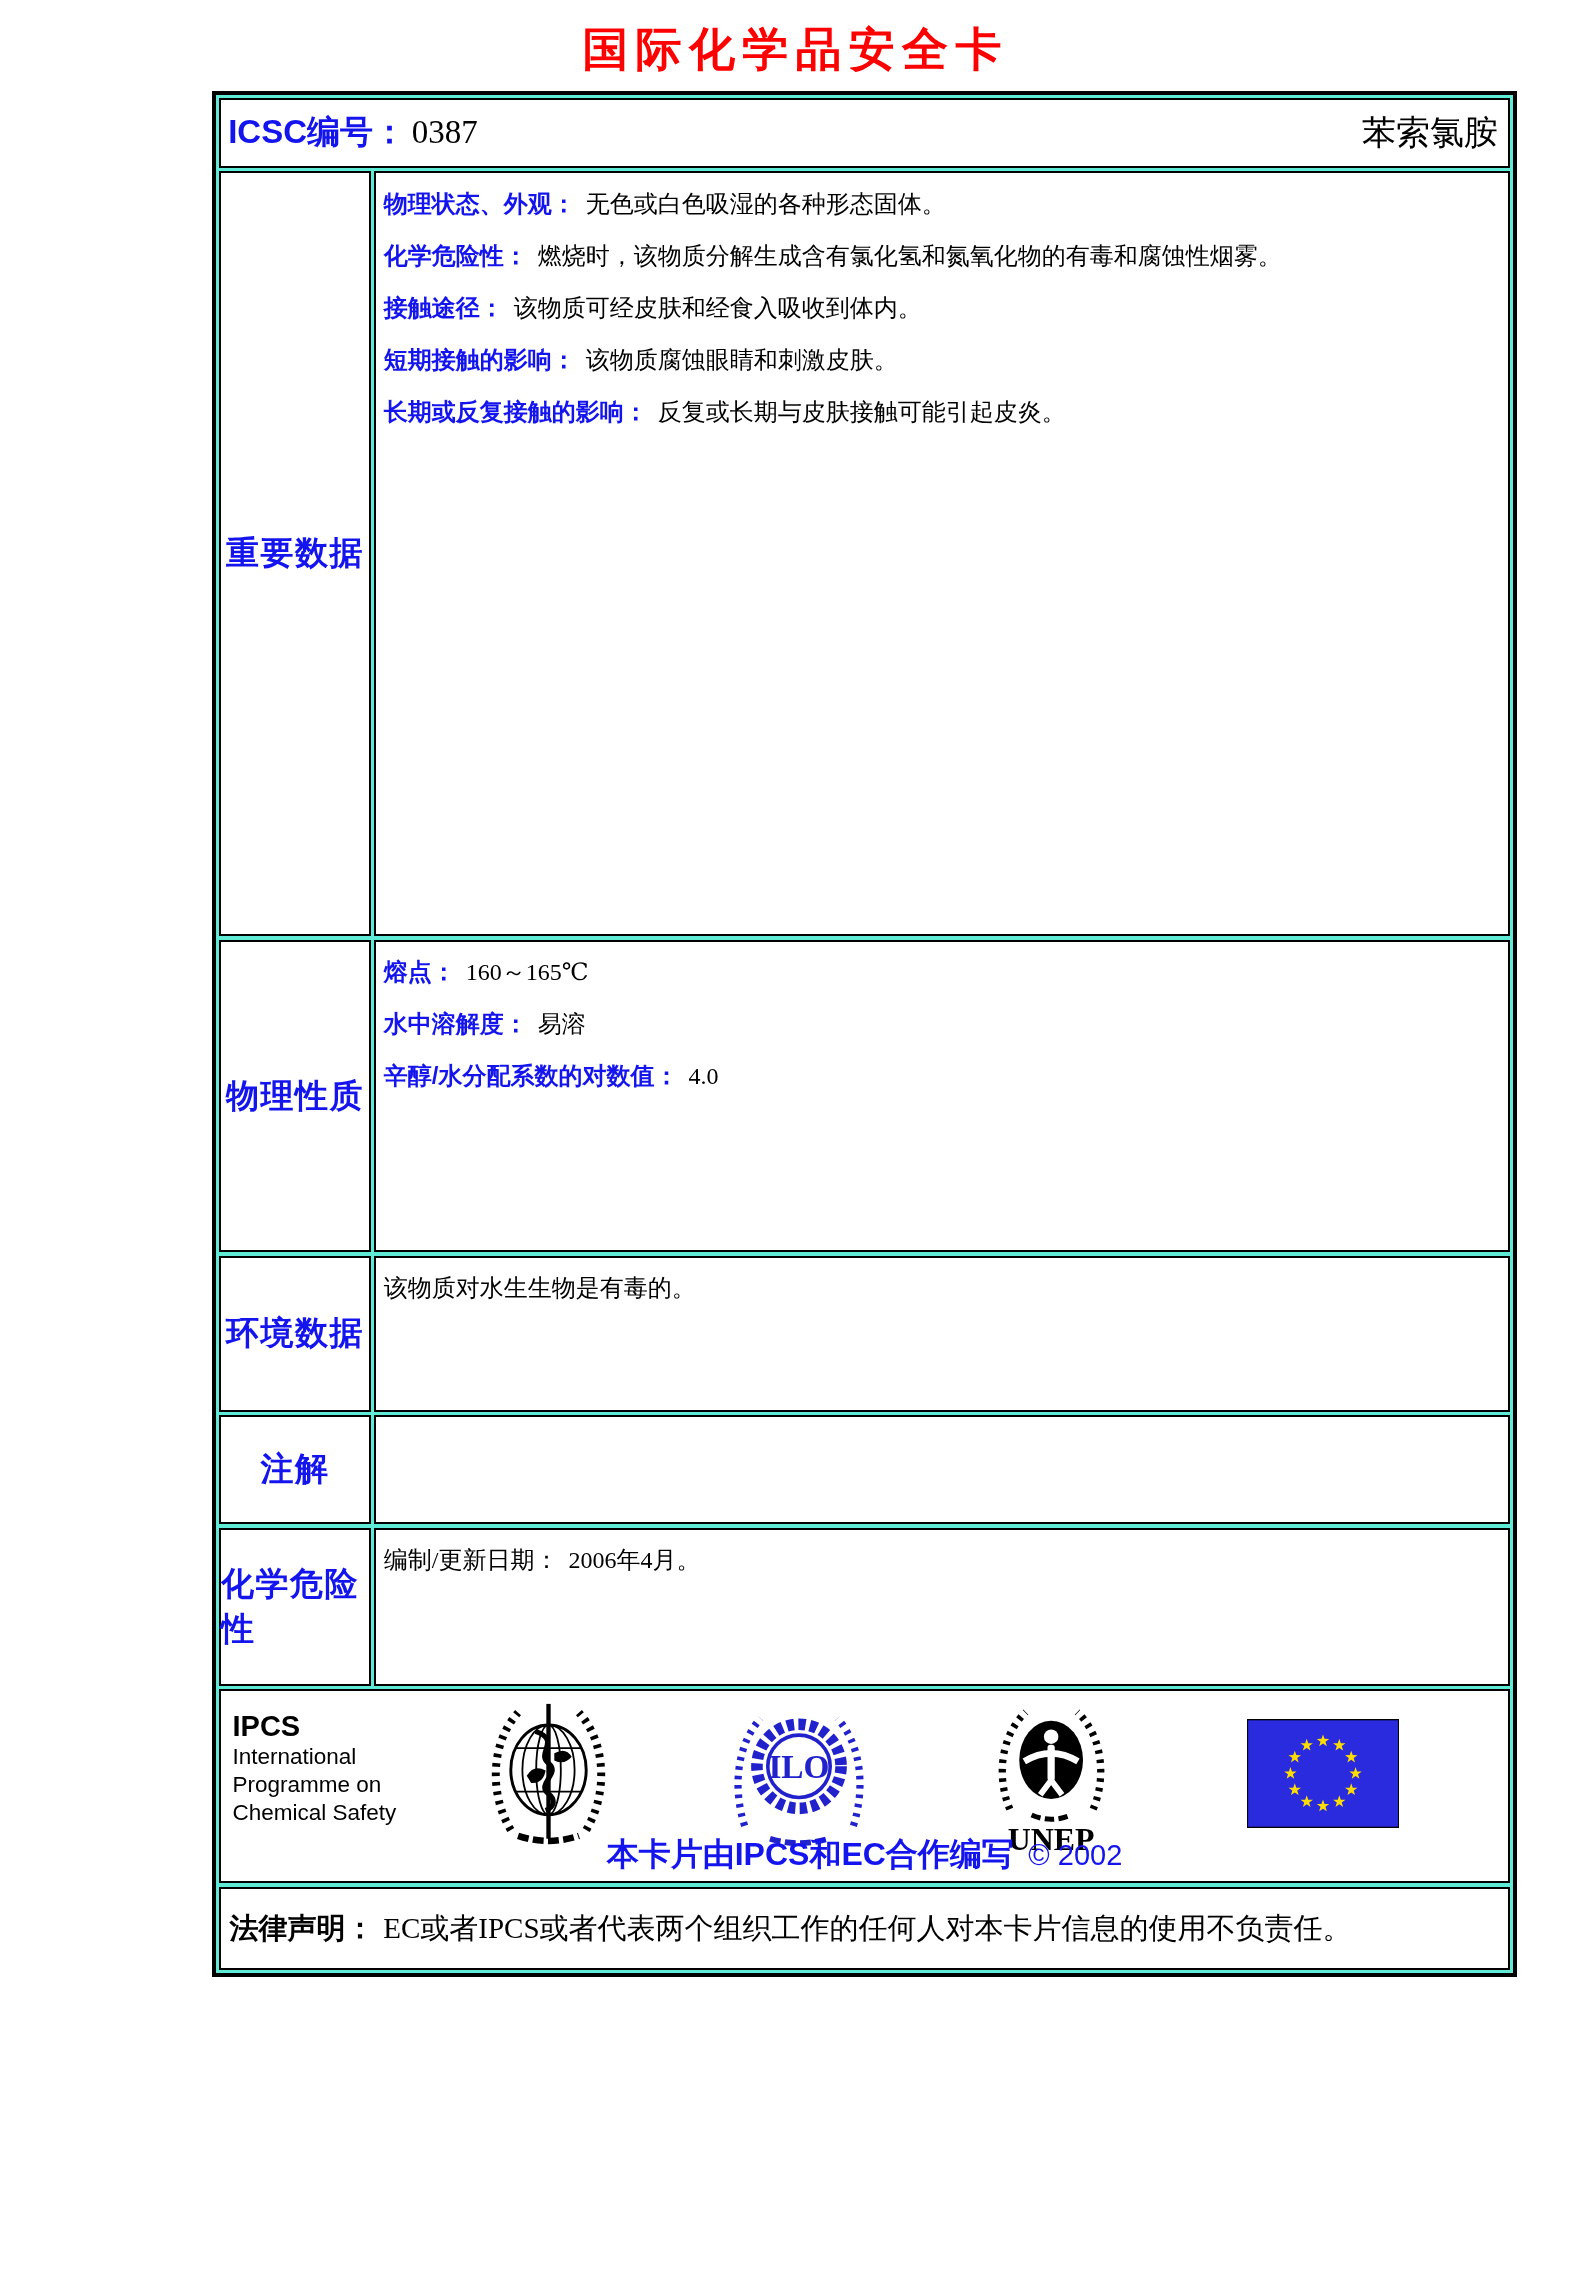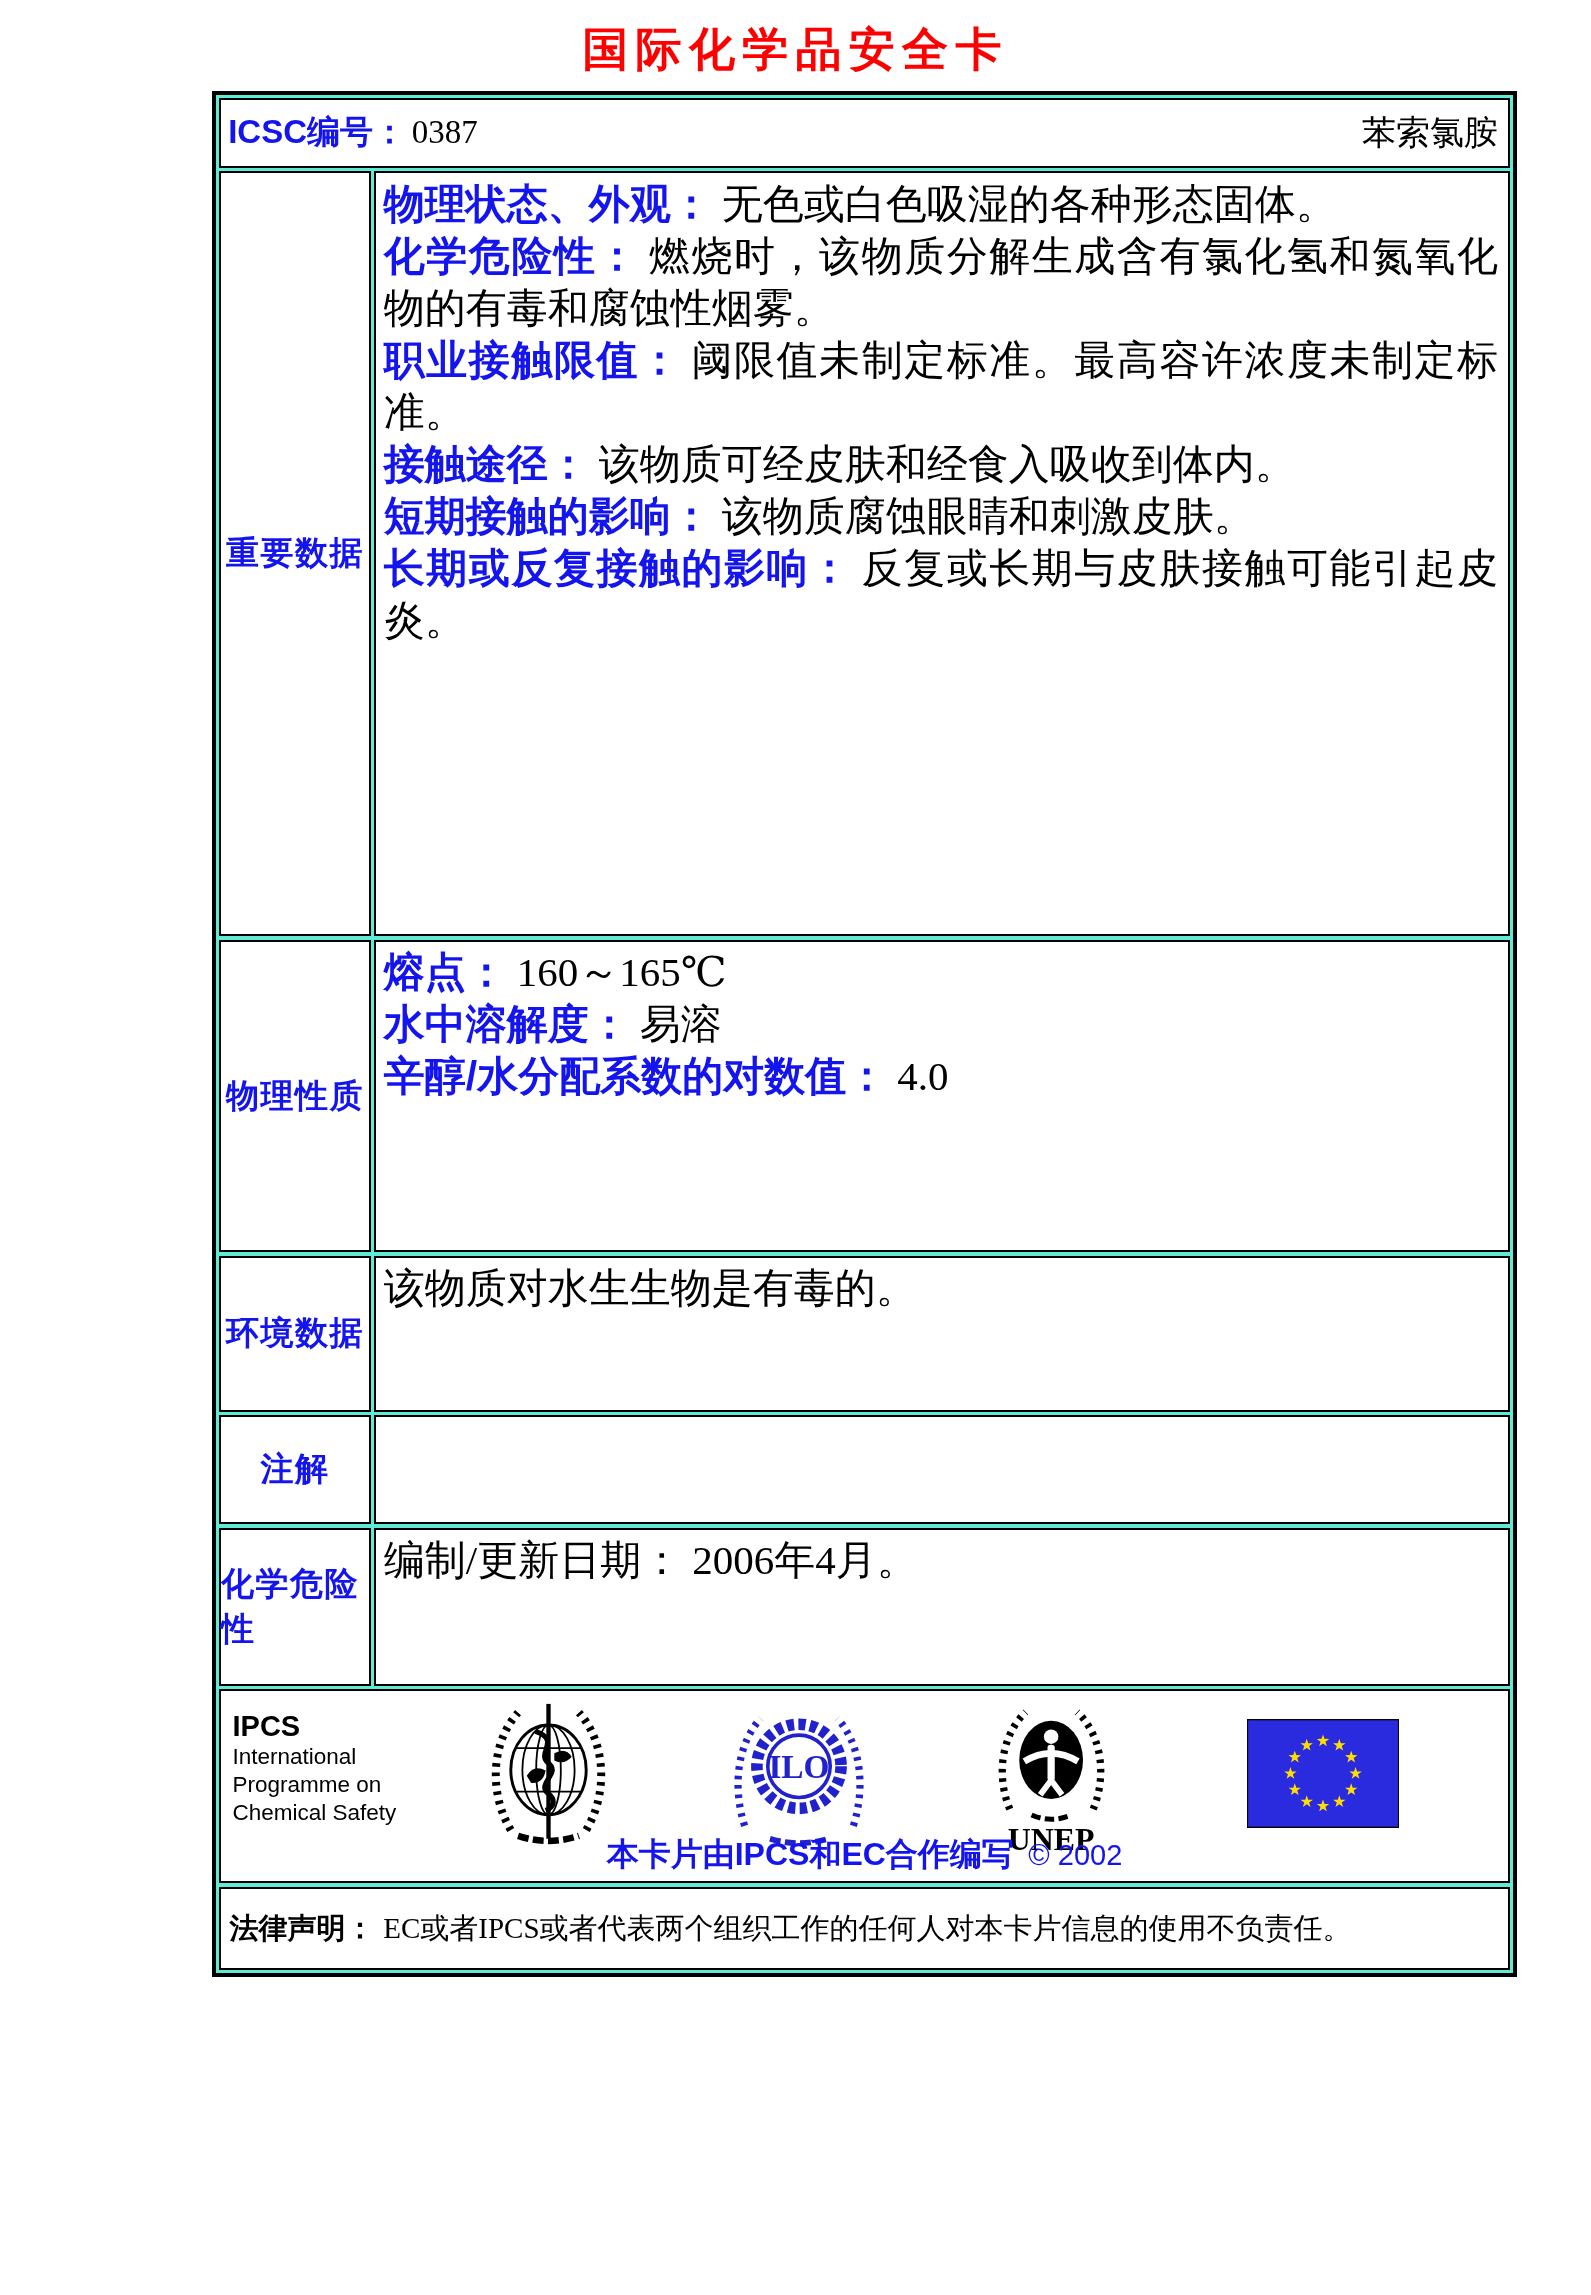--- a/index.html
+++ b/index.html
@@ -25,21 +25,21 @@
   .hdr-key{font-family:"Liberation Sans","DejaVu Sans",sans-serif;font-weight:bold;
            color:#1414ee;font-size:33px;}
   .hdr-num{font-size:33px;margin-left:5.8px;}
   .chem-name{font-size:34px;}
 
   
   .label-cell{width:152px;display:flex;align-items:center;justify-content:center;
               font-family:"Liberation Sans","DejaVu Sans",sans-serif;font-weight:bold;
               color:#1414ee;font-size:33px;letter-spacing:1.5px;}
   .content-cell{flex:1;padding:4.4px 10px 0 7.3px;}
-  .para{font-size:41px;line-height:52px;text-align:justify;}
+  .para{font-size:24px;line-height:52px;text-align:justify;}
   .key{font-family:"Liberation Sans","DejaVu Sans",sans-serif;font-weight:bold;
        color:#1414ee;margin-right:10px;}
   .key.plain{font-family:"Liberation Serif","DejaVu Serif",serif;font-weight:normal;
              color:#000;}
 
   .r-important{height:765px;}
   .r-physical{height:312px;}
   .r-environment{height:156px;}
   .r-notes{height:109px;}
   .r-additional{height:158px;}
@@ -84,21 +84,20 @@
         </span>
         <span class="chem-name">苯索氯胺</span>
       </div>
     </div>
 
     <div class="row r-important">
       <div class="cell label-cell">重要数据</div>
       <div class="cell content-cell">
         <div class="para"><span class="key">物理状态、外观：</span><span>无色或白色吸湿的各种形态固体。</span></div>
         <div class="para"><span class="key">化学危险性：</span><span>燃烧时，该物质分解生成含有氯化氢和氮氧化物的有毒和腐蚀性烟雾。</span></div>
-        <div class="para"><span class="key">职业接触限值：</span><span>阈限值未制定标准。最高容许浓度未制定标准。</span></div>
         <div class="para"><span class="key">接触途径：</span><span>该物质可经皮肤和经食入吸收到体内。</span></div>
         <div class="para"><span class="key">短期接触的影响：</span><span>该物质腐蚀眼睛和刺激皮肤。</span></div>
         <div class="para"><span class="key">长期或反复接触的影响：</span><span>反复或长期与皮肤接触可能引起皮炎。</span></div>
       </div>
     </div>
 
     <div class="row r-physical">
       <div class="cell label-cell">物理性质</div>
       <div class="cell content-cell">
         <div class="para"><span class="key">熔点：</span><span>160～165℃</span></div>

